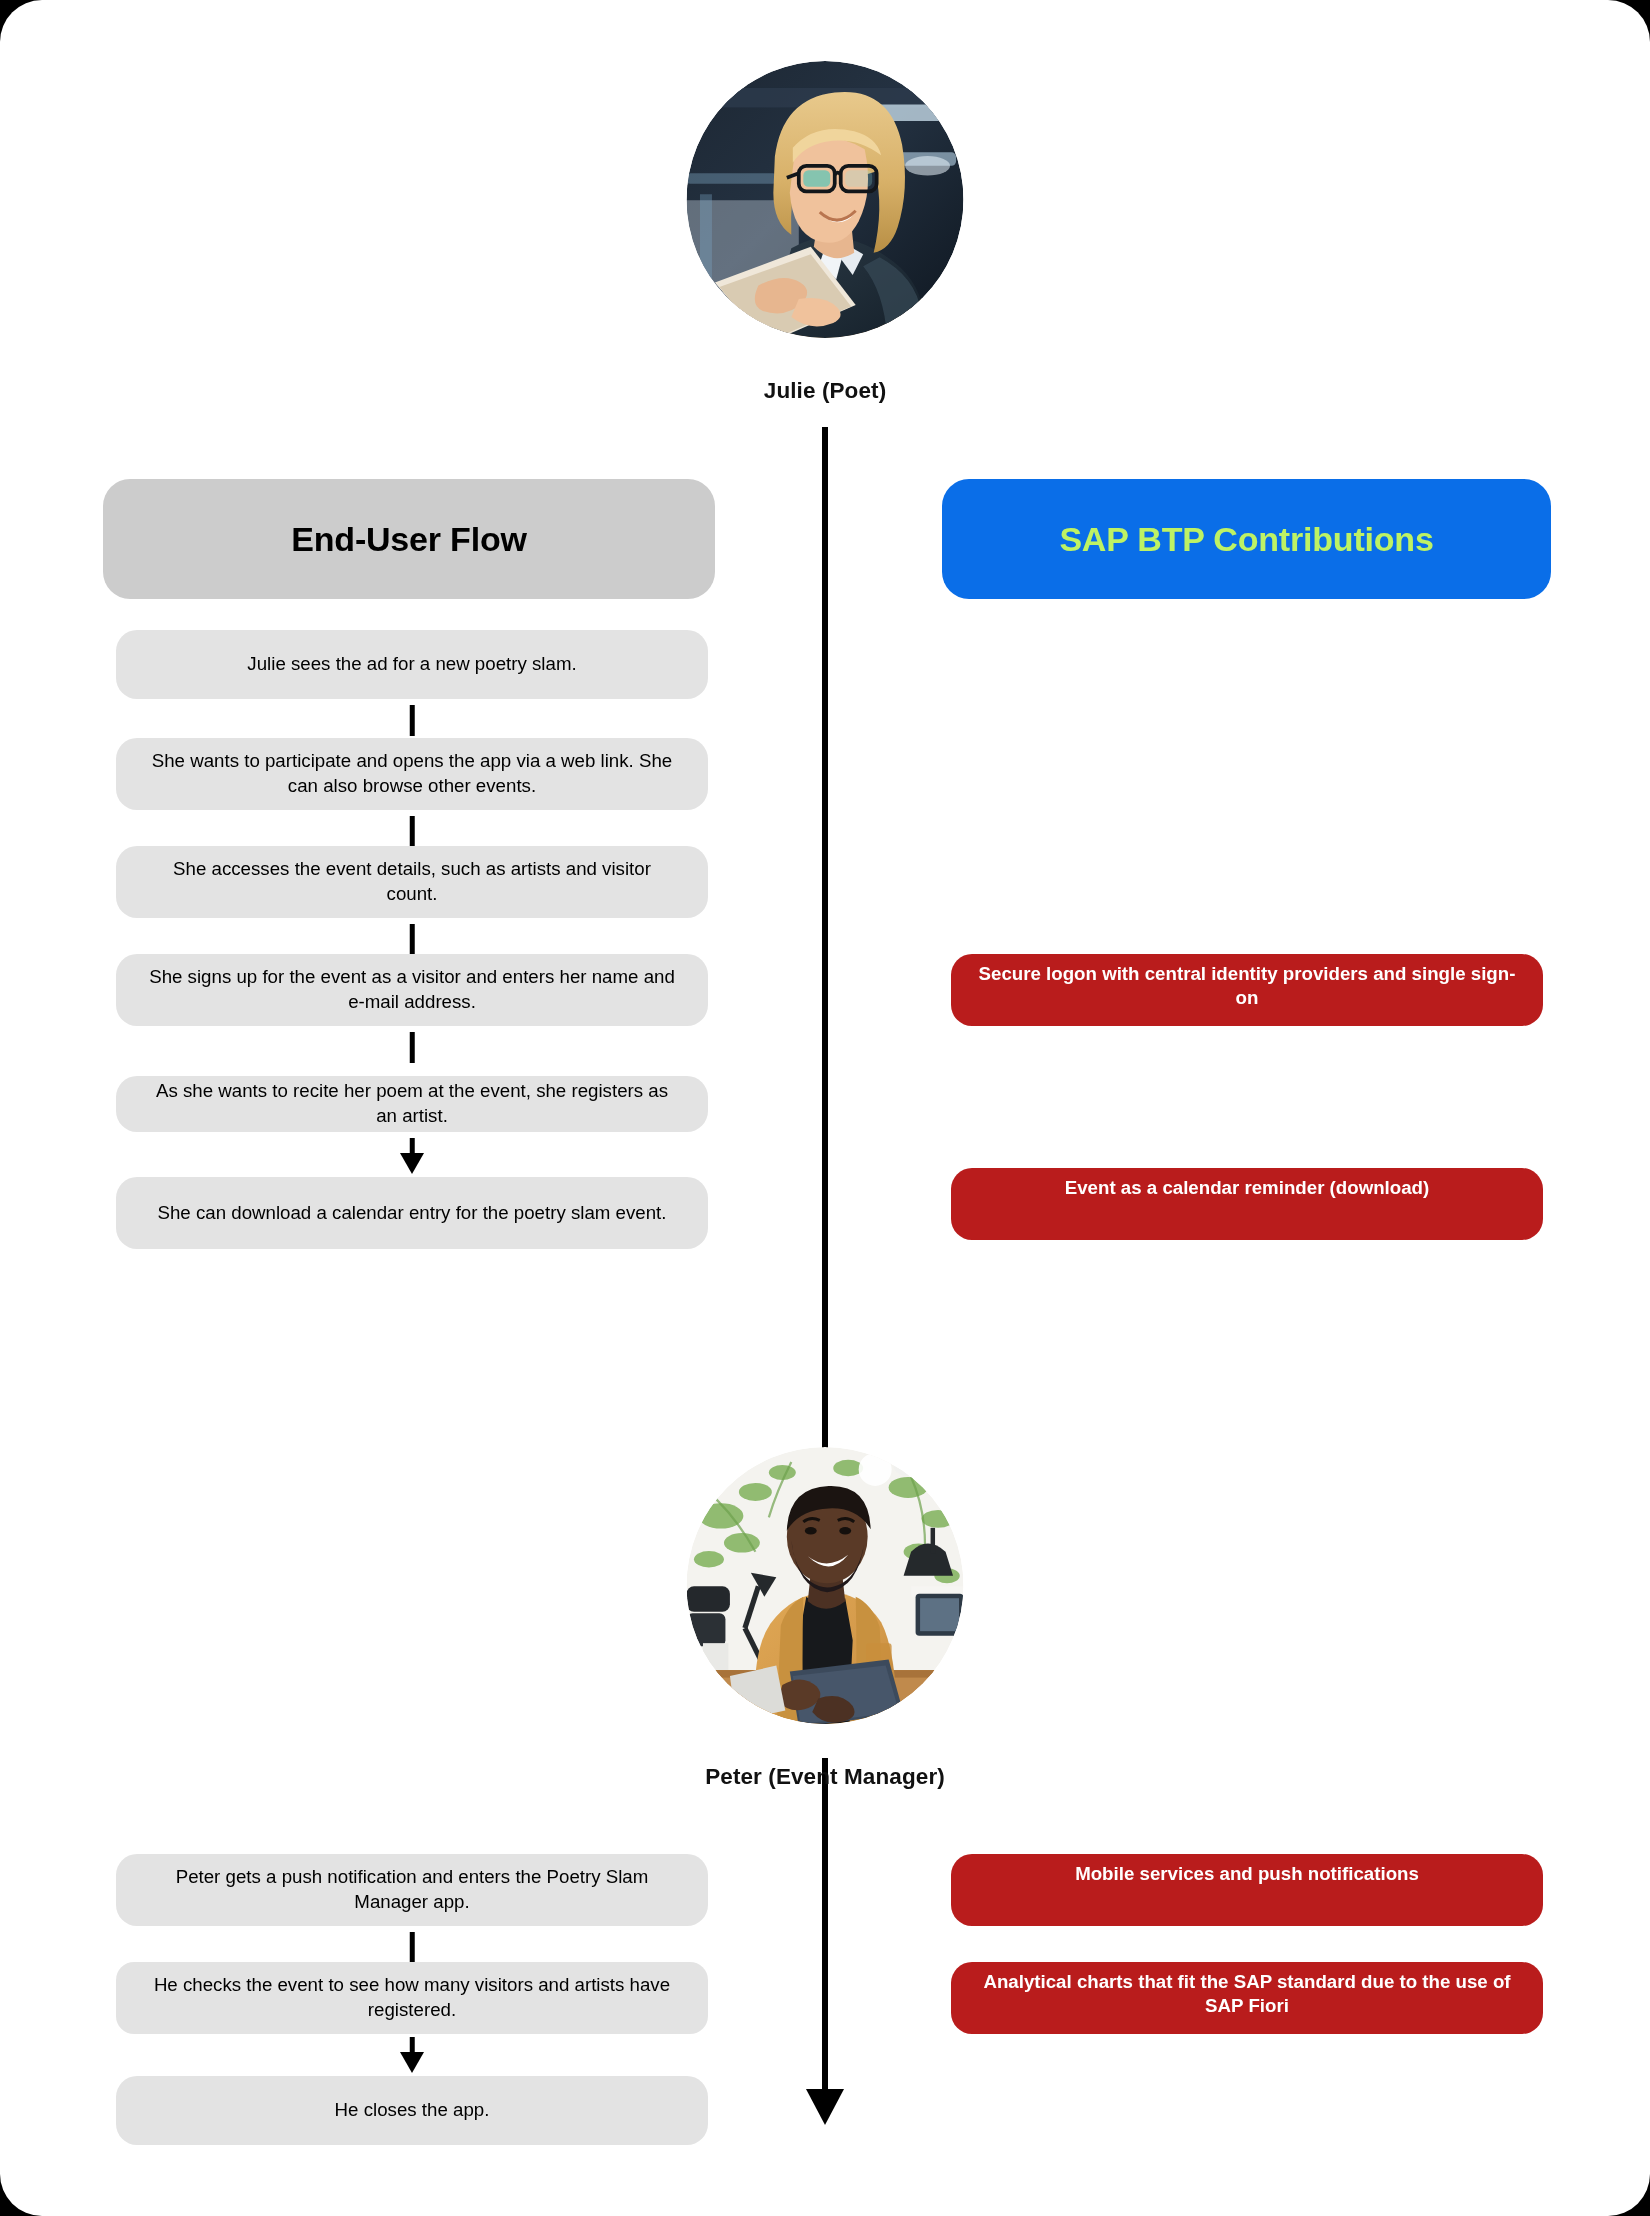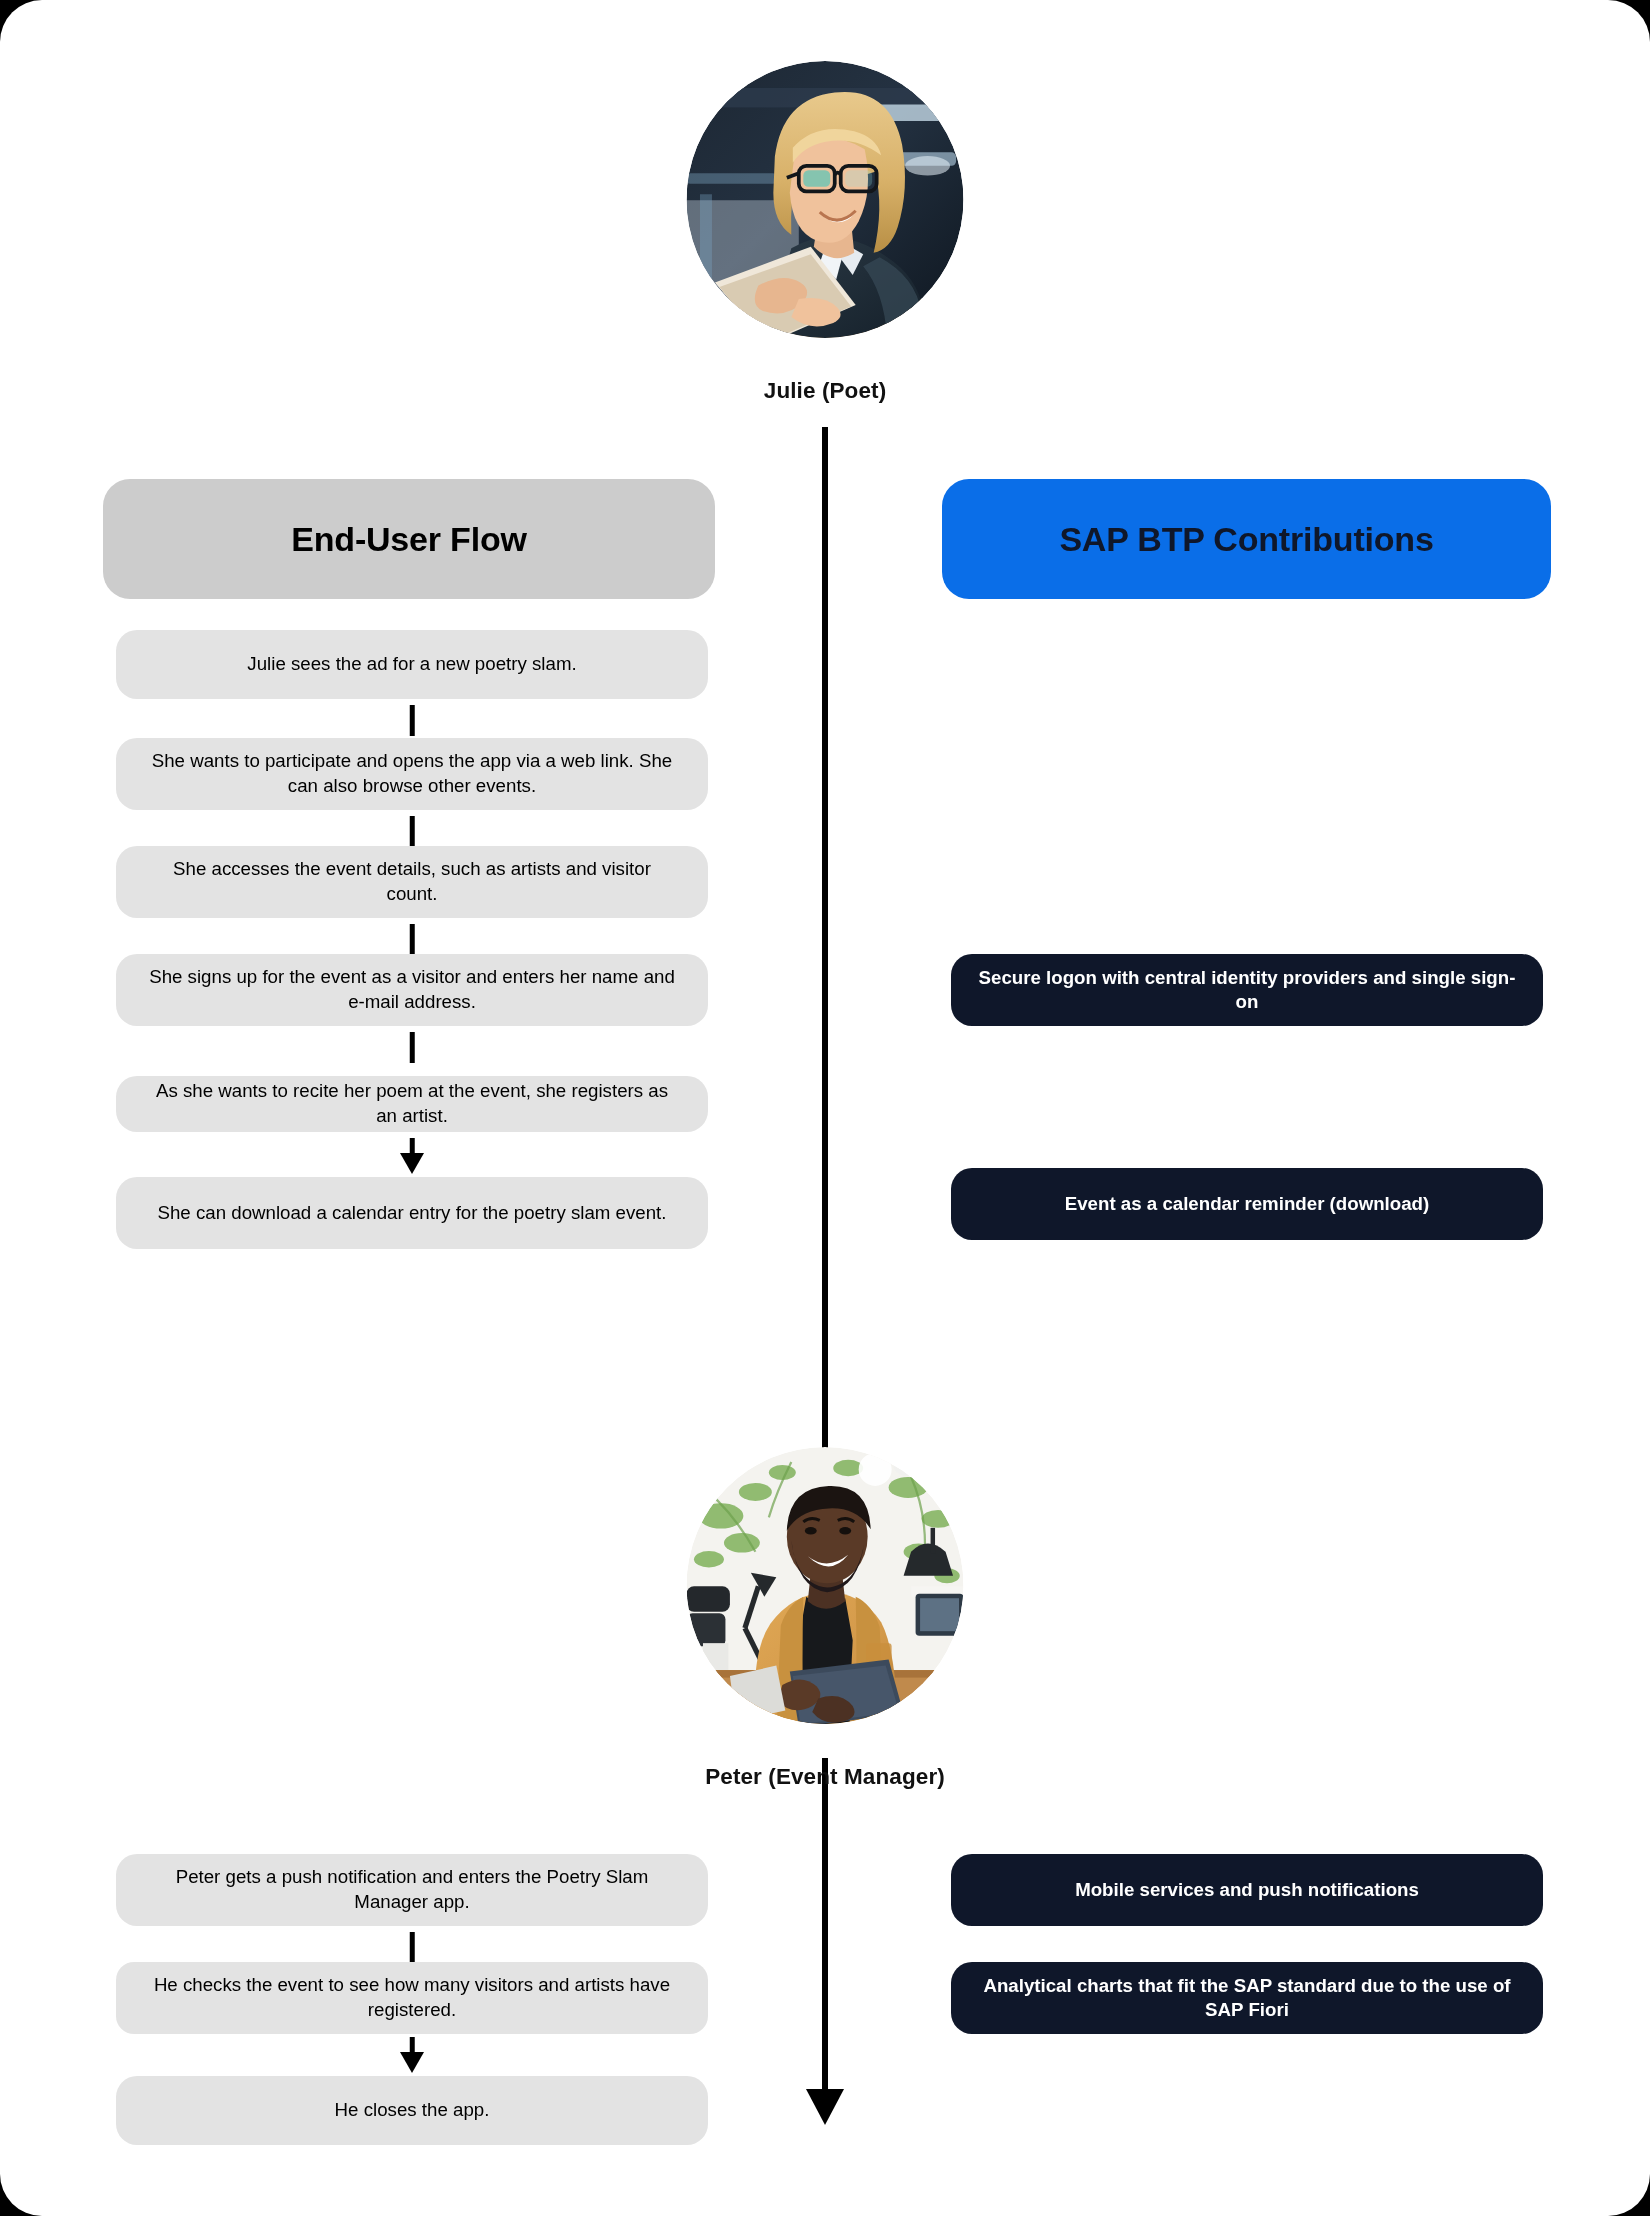--- a/index.html
+++ b/index.html
@@ -89,21 +89,21 @@
     left: 103px;
     width: 612px;
     background: #cccccc;
   }
   .col-header.left .col-header-text { color: #000000; }
   .col-header.right {
     left: 942px;
     width: 609px;
     background: #0a6ee8;
   }
-  .col-header.right .col-header-text { color: #0f172a; }
+  .col-header.right .col-header-text { color: #bef264; }
 
   
   .step-box {
     position: absolute;
     left: 116px;
     width: 592px;
     border-radius: 21px;
     background: #e3e3e3;
     display: flex;
     align-items: center;
@@ -136,23 +136,23 @@
     border-right: 12.7px solid transparent;
     border-top: 21px solid #000000;
   }
 
   
   .contrib-box {
     position: absolute;
     left: 951px;
     width: 592px;
     border-radius: 21px;
-    background: #0f172a;
+    background: #b91c1c;
     display: flex;
-    align-items: center;
+    align-items: flex-start;
     justify-content: center;
     box-sizing: border-box;
     padding: 7.5px 27px;
   }
   .contrib-box .contrib-text {
     font-size: 18.7px;
     line-height: 1.3;
     font-weight: bold;
     color: #ffffff;
     text-align: center;

